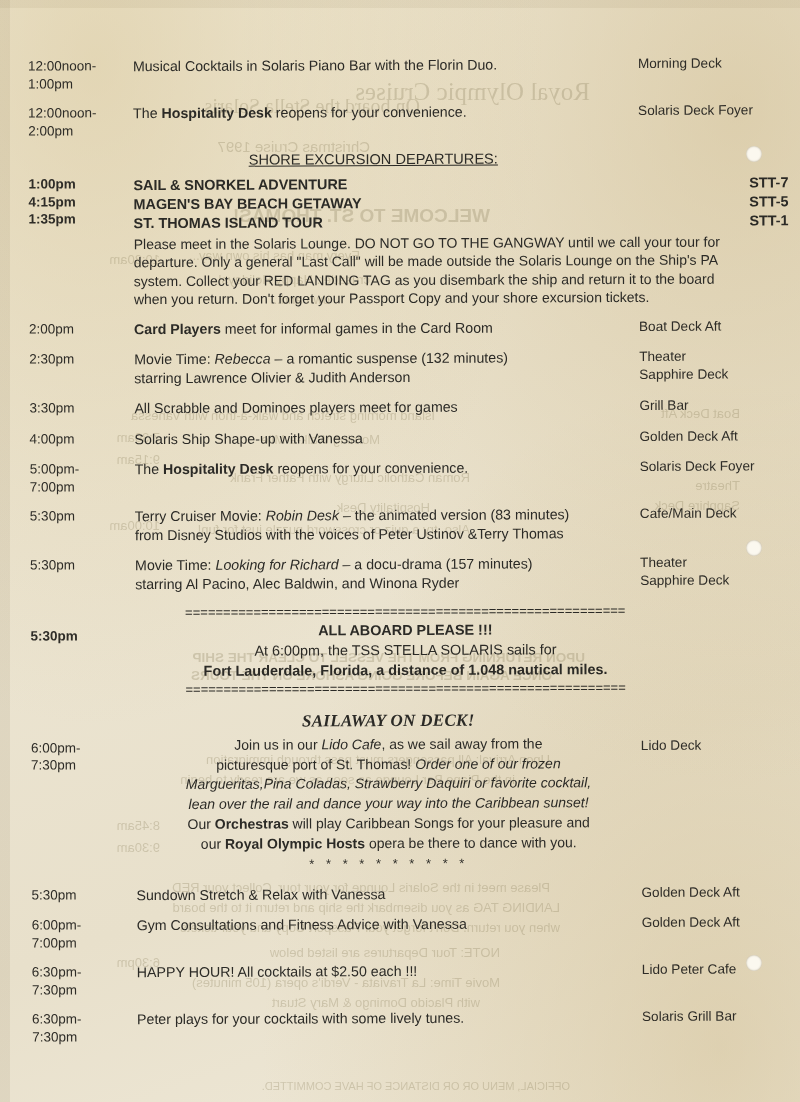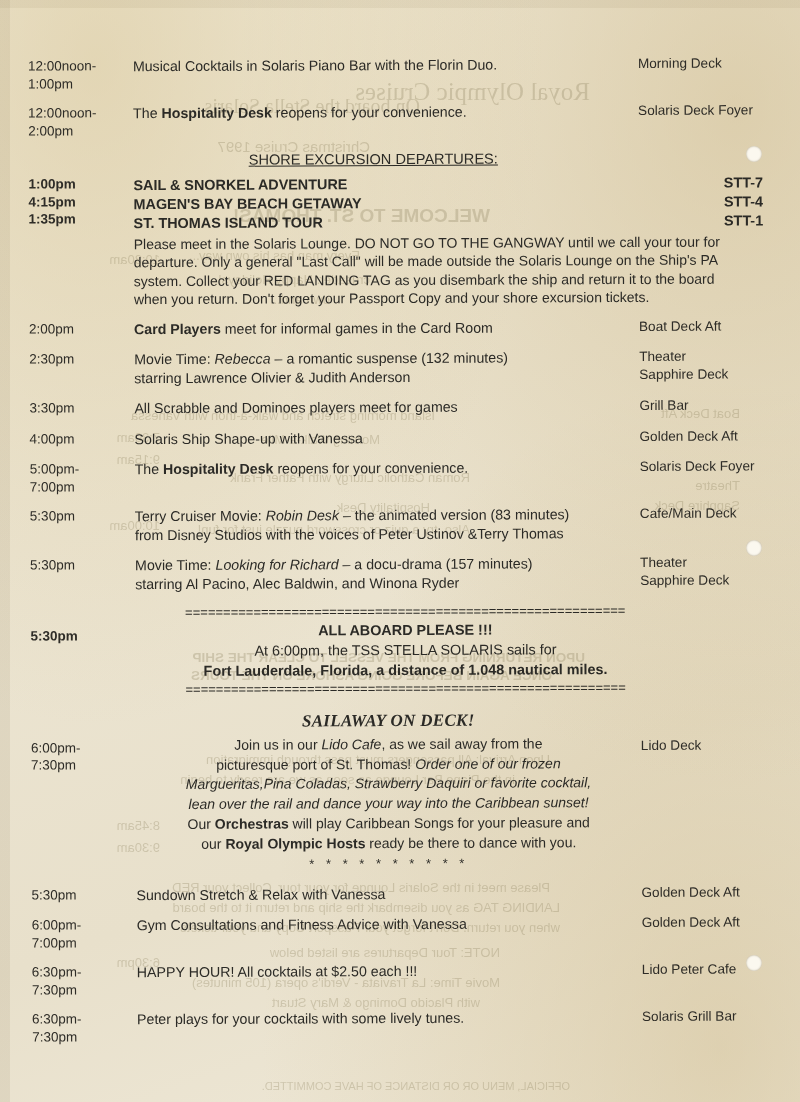--- a/index.html
+++ b/index.html
@@ -108,21 +108,21 @@
     text-decoration: underline;
     padding-bottom: 6px;
   }
   .excursion-row {
     display: flex;
     font-size: 14.4px;
     font-weight: bold;
     line-height: 1.32;
   }
   .excursion-name { flex: 1; }
-  .excursion-code { width: 90px; text-align: center; }
+  .excursion-code { width: 90px; text-align: right; }
 
   .exc-block { margin-left: 0; }
   .exc-note {
     font-size: 14px;
     line-height: 1.30;
     margin-top: 2px;
   }
 
   .rule {
     font-size: 13px;
@@ -248,21 +248,21 @@
     </td>
     <td class="desc" colspan="2">
       <div class="shore-head" style="width:480px;">SHORE EXCURSION DEPARTURES:</div>
       <div class="exc-block">
         <div class="excursion-row">
           <span class="excursion-name">SAIL &amp; SNORKEL ADVENTURE</span>
           <span class="excursion-code">STT-7</span>
         </div>
         <div class="excursion-row">
           <span class="excursion-name">MAGEN'S BAY BEACH GETAWAY</span>
-          <span class="excursion-code">STT-4</span>
+          <span class="excursion-code">STT-5</span>
         </div>
         <div class="excursion-row">
           <span class="excursion-name">ST. THOMAS ISLAND TOUR</span>
           <span class="excursion-code">STT-1</span>
         </div>
       </div>
       <div class="exc-note" style="width:600px;">Please meet in the Solaris Lounge. DO NOT GO TO THE GANGWAY until we call your tour for departure.  Only a general "Last Call" will be made outside the Solaris Lounge on the Ship's PA system.  Collect your RED LANDING TAG as you disembark the ship and return it to the board when you return. Don't forget your Passport Copy and your shore excursion tickets.</div>
     </td>
   </tr>
 
@@ -379,21 +379,21 @@
       <span>7:30pm</span>
     </td>
     <td class="desc">
       <div class="sailaway-title">SAILAWAY ON DECK!</div>
       <div class="sailaway-body">
         <div><span>Join us in our </span><i>Lido Cafe</i><span>, as we sail away from the</span></div>
         <div><span>picturesque port of St. Thomas! </span><i>Order one of our frozen</i></div>
         <div><i>Margueritas,Pina Coladas, Strawberry Daquiri or favorite cocktail,</i></div>
         <div><i>lean over the rail and dance your way into the Caribbean sunset!</i></div>
         <div><span>Our </span><b>Orchestras</b><span> will play Caribbean Songs for your pleasure and</span></div>
-        <div><span>our </span><b>Royal Olympic Hosts</b><span> ready be there to dance with you.</span></div>
+        <div><span>our </span><b>Royal Olympic Hosts</b><span> opera be there to dance with you.</span></div>
       </div>
       <div class="stars">* * * * * * * * * *</div>
     </td>
     <td class="loc">
       <div style="height:28px;"></div>
       <span class="loc-line">Lido Deck</span>
     </td>
   </tr>
 
   <tr>

